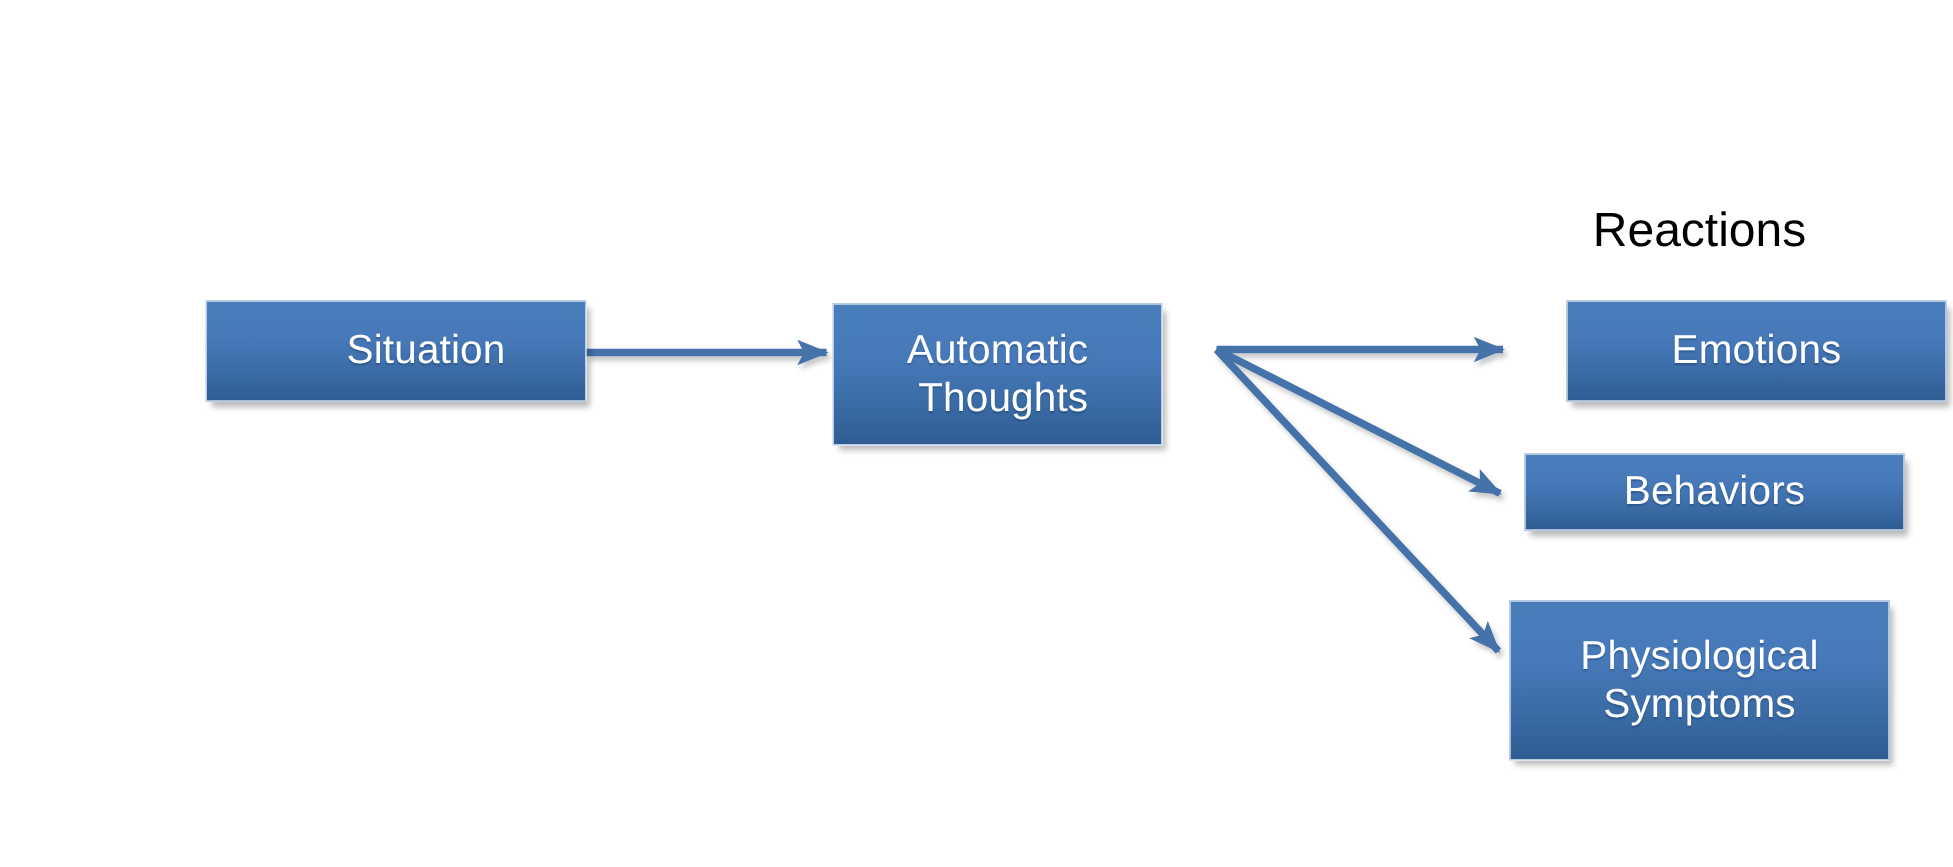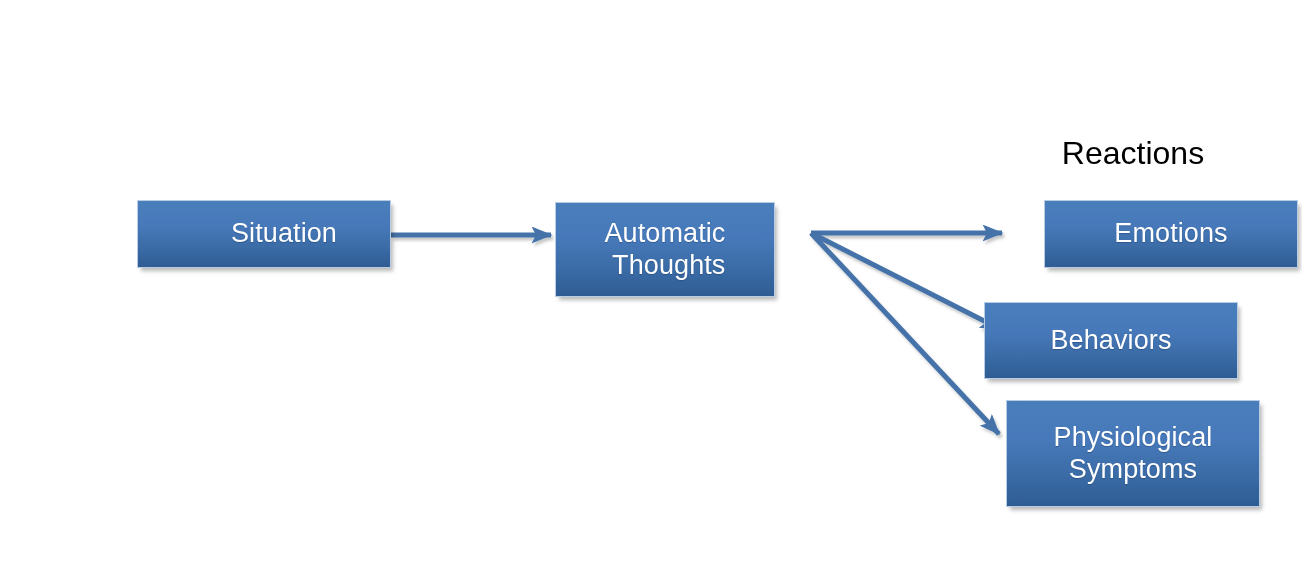--- a/index.html
+++ b/index.html
@@ -58,21 +58,21 @@
   .node-label {
     display: block;
     white-space: pre-line;
     padding: 0 6px;
   }
 
   
   #node-situation      { left: 137px; top: 200px; width: 254px; height: 68px; padding-left: 40px; }
   #node-automatic      { left: 555px; top: 202px; width: 220px; height: 95px; text-align: right; }
   #node-emotions       { left: 1006px; top: 200px; width: 254px; height: 68px; margin-left: 38px; }
-  #node-behaviors      { left: 984px; top: 302px; width: 254px; height: 77px; }
+  #node-behaviors      { left: 1016px; top: 302px; width: 254px; height: 52px; }
   #node-physiological  { left: 1006px; top: 400px; width: 254px; height: 107px; }
 
   
   #reactions-heading {
     position: absolute;
     z-index: 3;
     left: 1006px;
     top: 136px;
     width: 254px;
     text-align: center;

